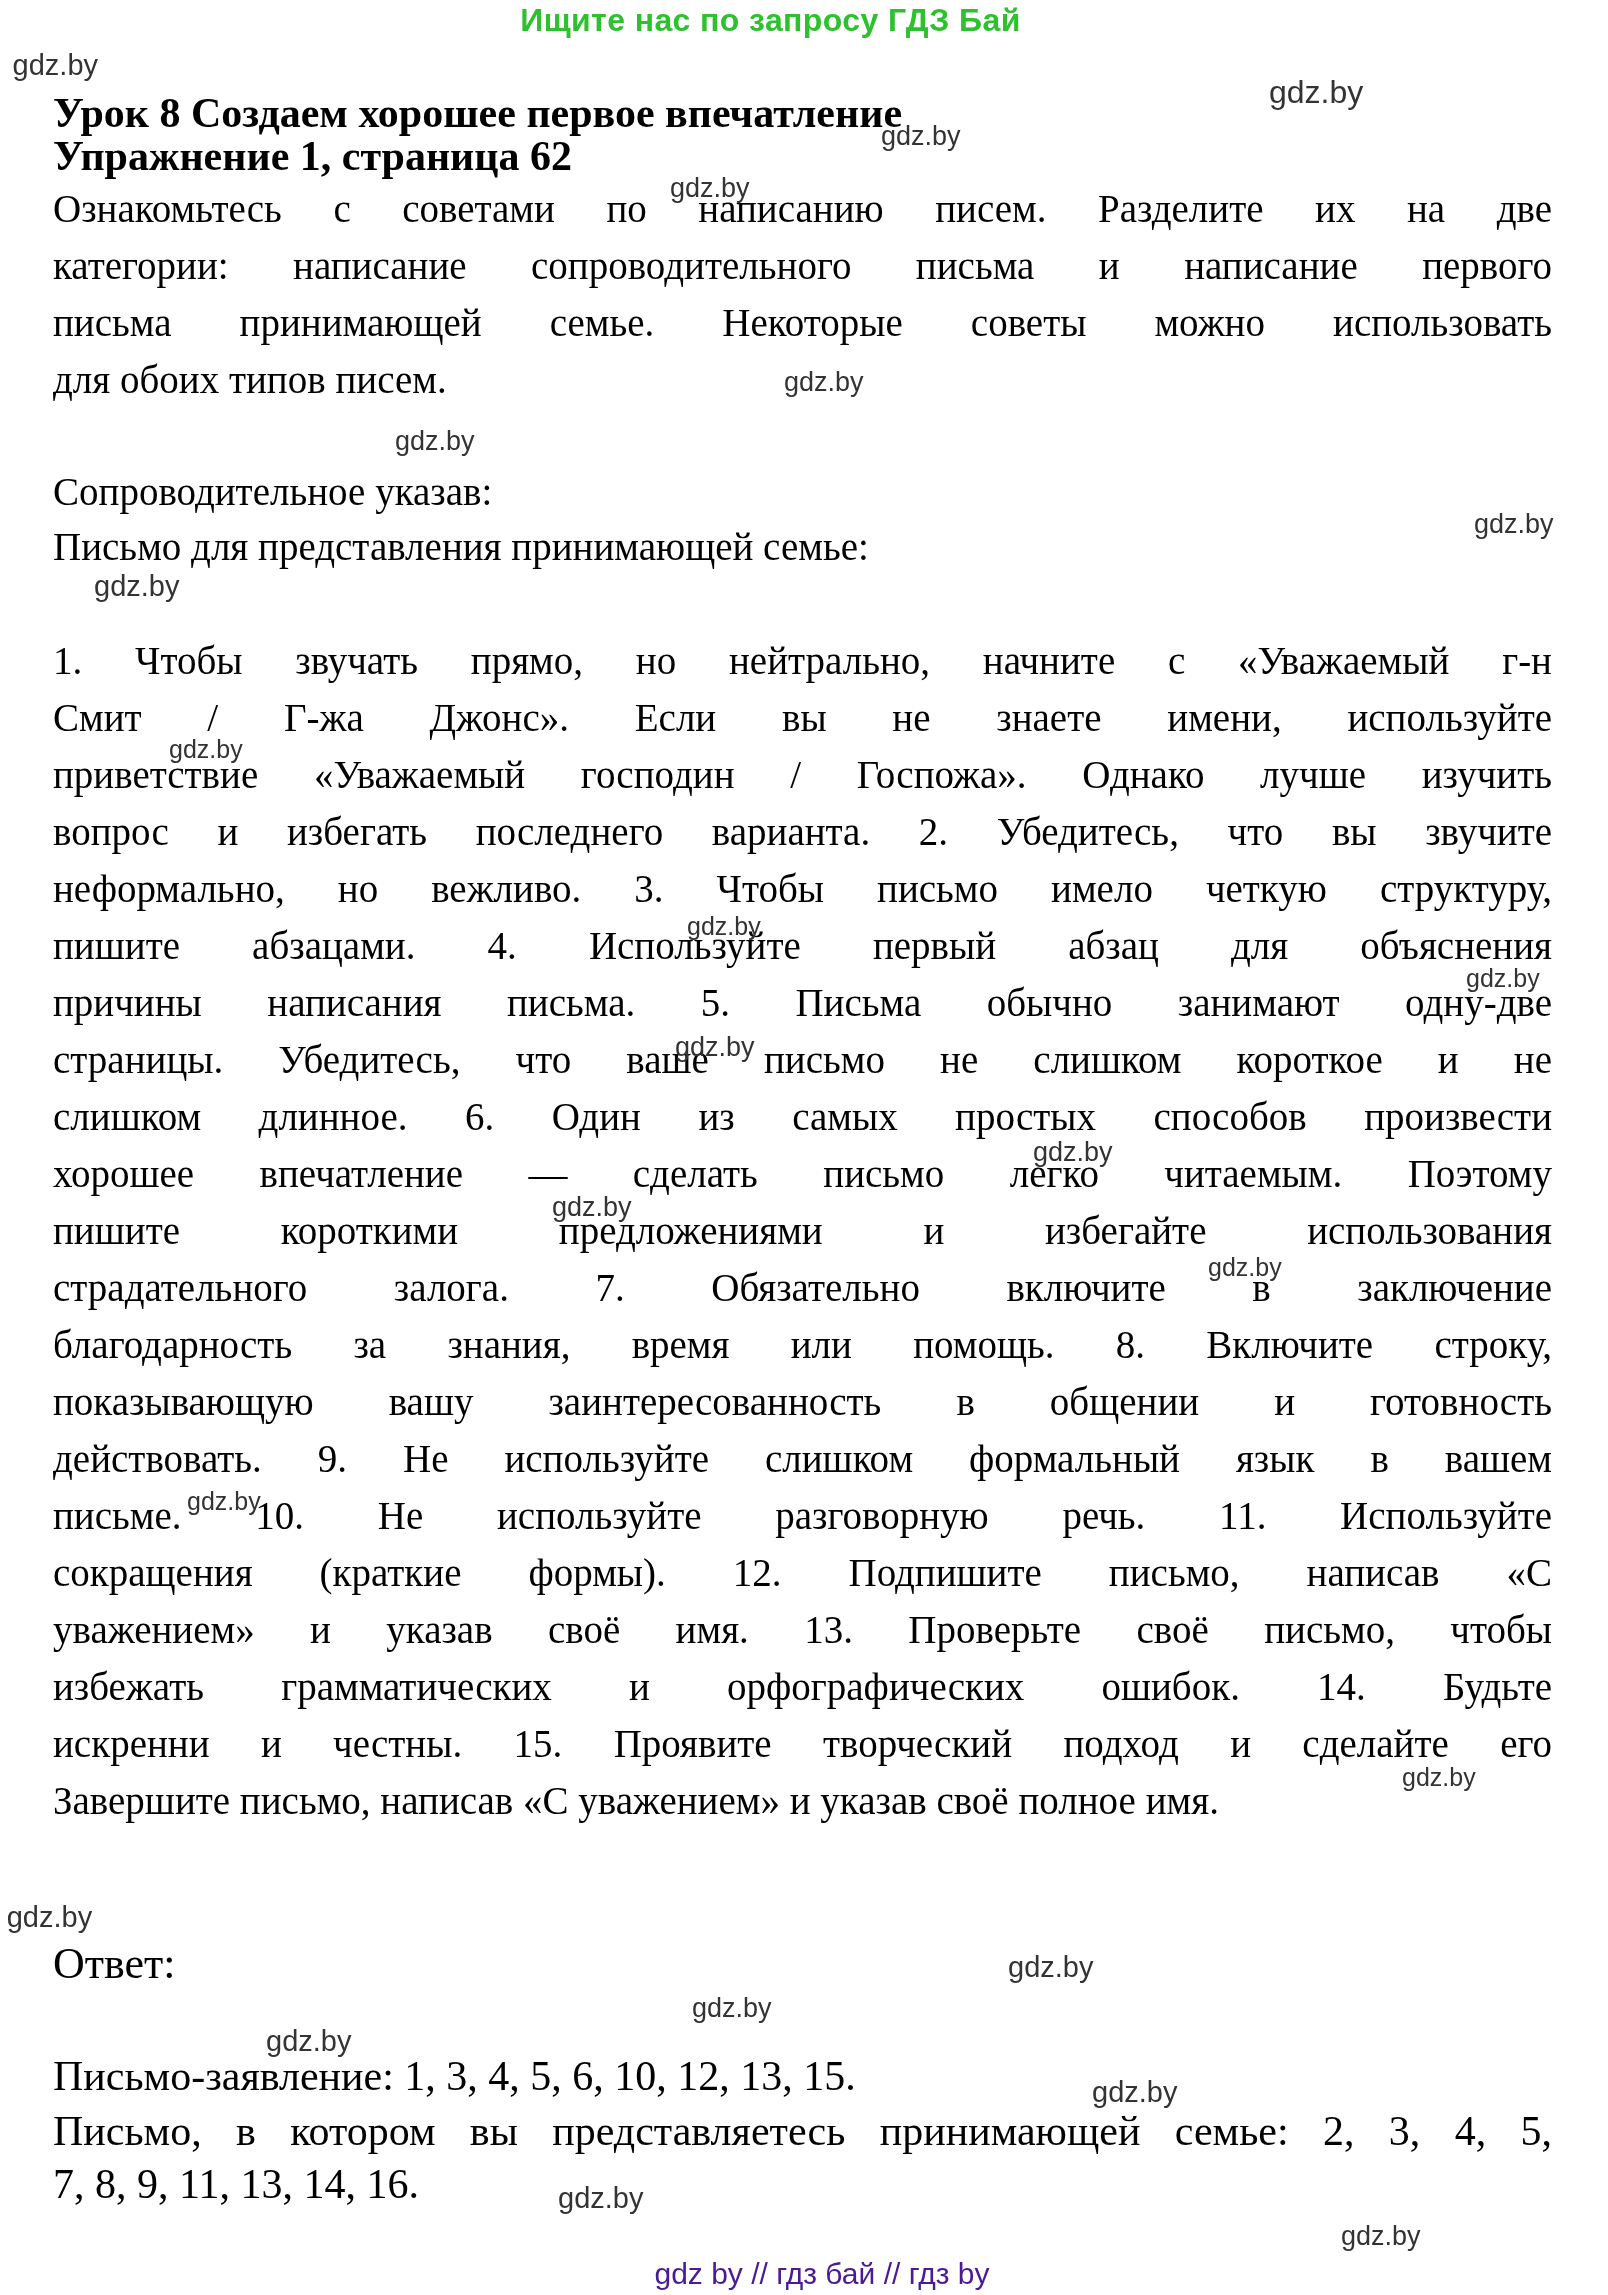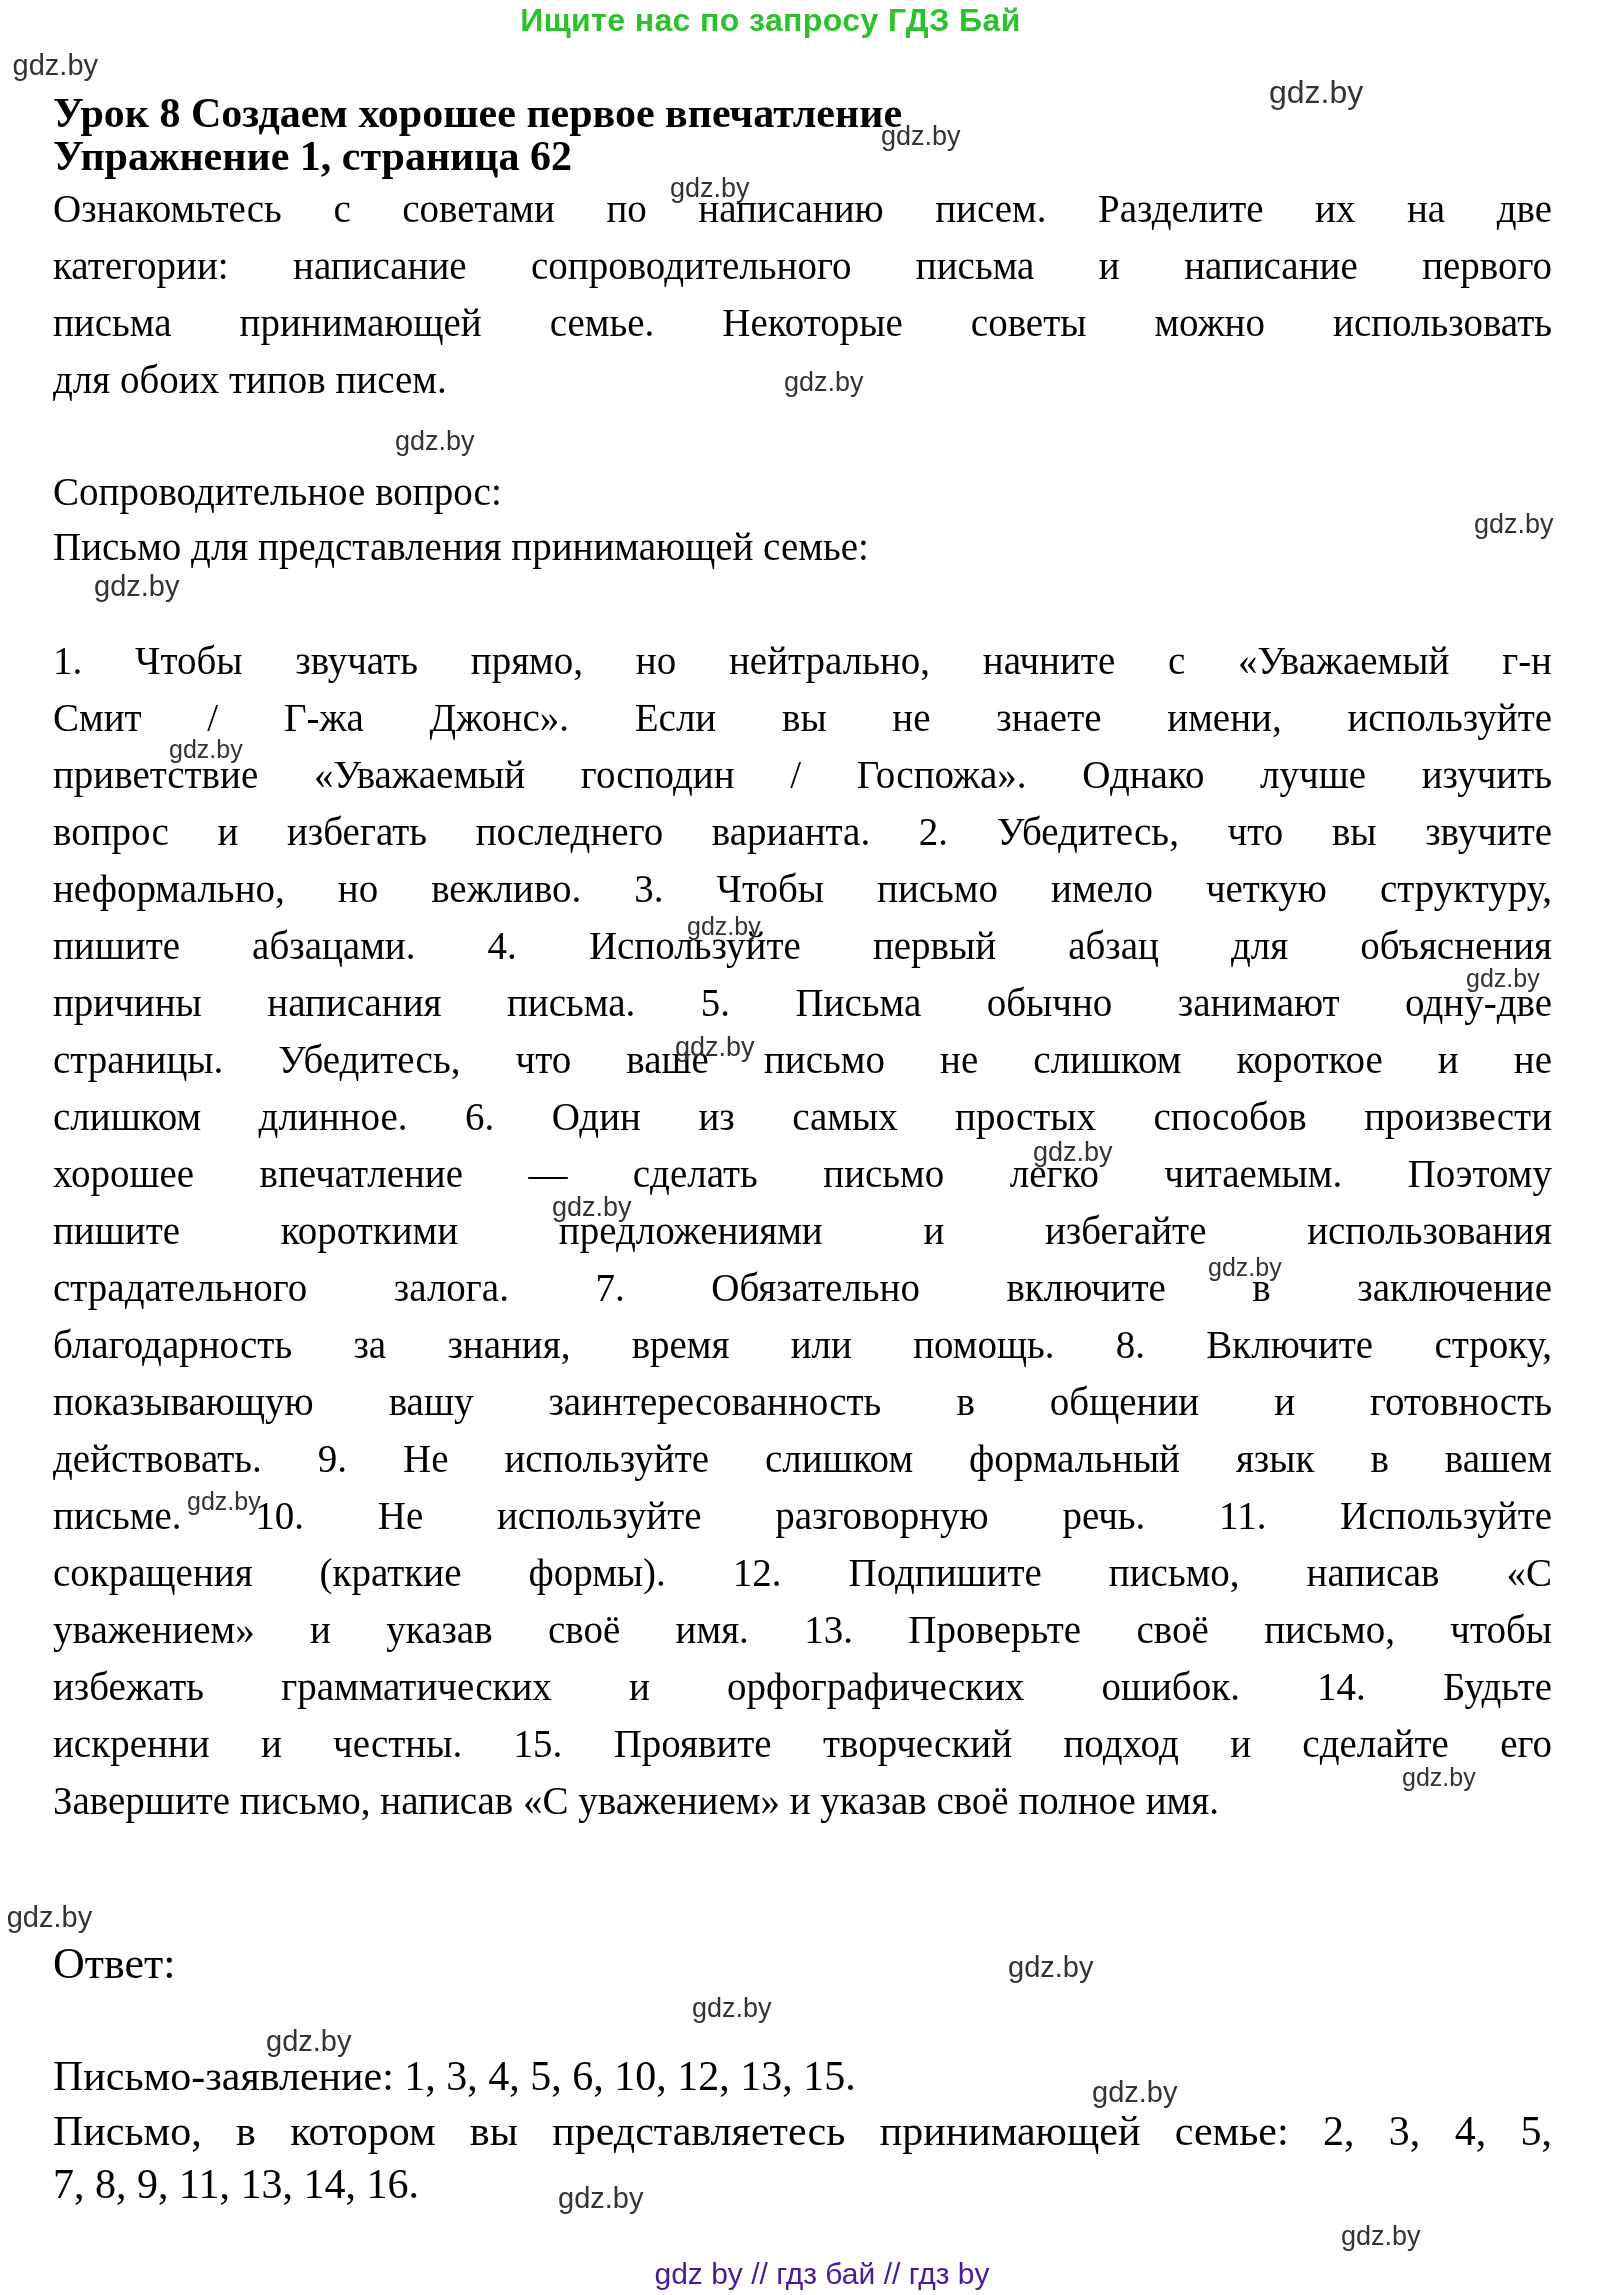--- a/index.html
+++ b/index.html
@@ -50,21 +50,21 @@
 
   <div class="abs h h2">Упражнение 1, страница 62</div>
 
   <div class="abs para intro">
       <div class="jline">Ознакомьтесь с советами по написанию писем. Разделите их на две</div>
       <div class="jline">категории: написание сопроводительного письма и написание первого</div>
       <div class="jline">письма принимающей семье. Некоторые советы можно использовать</div>
       <div class="jline jlast">для обоих типов писем.</div>
     </div>
 
-  <div class="abs line label1">Сопроводительное вопрос:</div>
+  <div class="abs line label1">Сопроводительное указав:</div>
 
   <div class="abs line label2">Письмо для представления принимающей семье:</div>
 
   <div class="abs para tips">
       <div class="jline">1. Чтобы звучать прямо, но нейтрально, начните с «Уважаемый г-н</div>
       <div class="jline">Смит / Г-жа Джонс». Если вы не знаете имени, используйте</div>
       <div class="jline">приветствие «Уважаемый господин / Госпожа». Однако лучше изучить</div>
       <div class="jline">вопрос и избегать последнего варианта. 2. Убедитесь, что вы звучите</div>
       <div class="jline">неформально, но вежливо. 3. Чтобы письмо имело четкую структуру,</div>
       <div class="jline">пишите абзацами. 4. Используйте первый абзац для объяснения</div>

